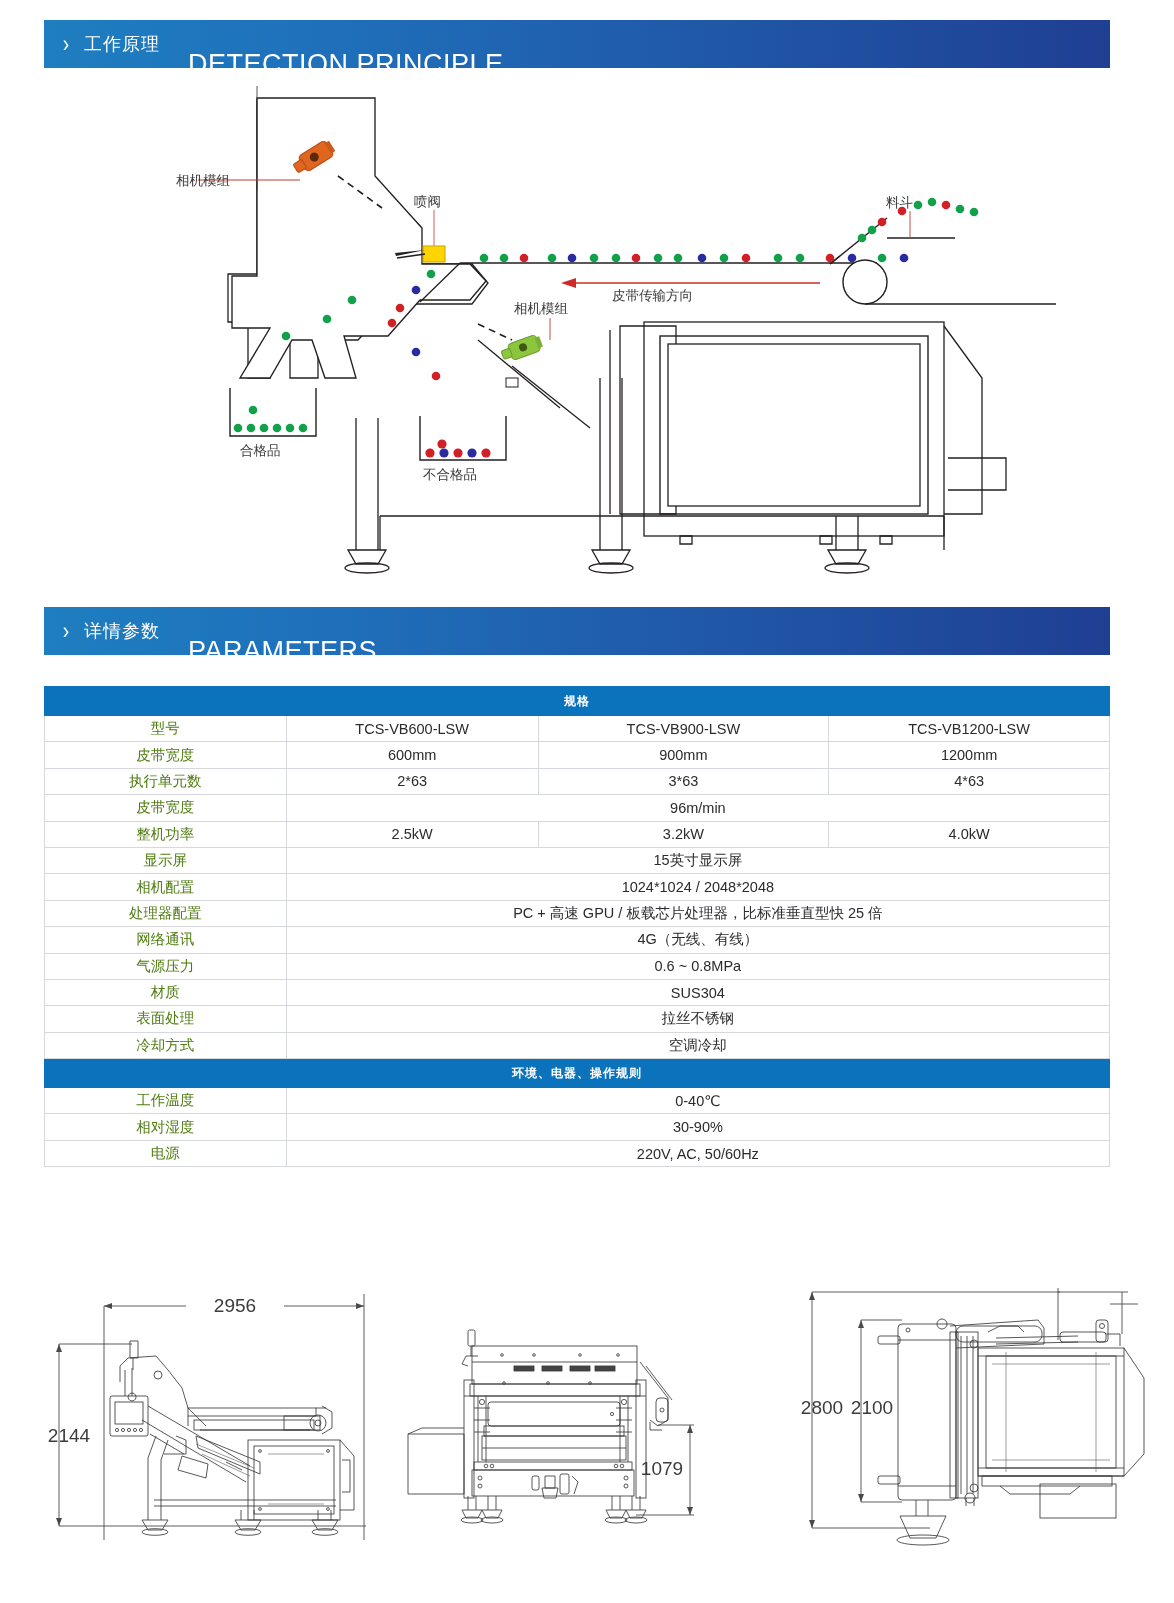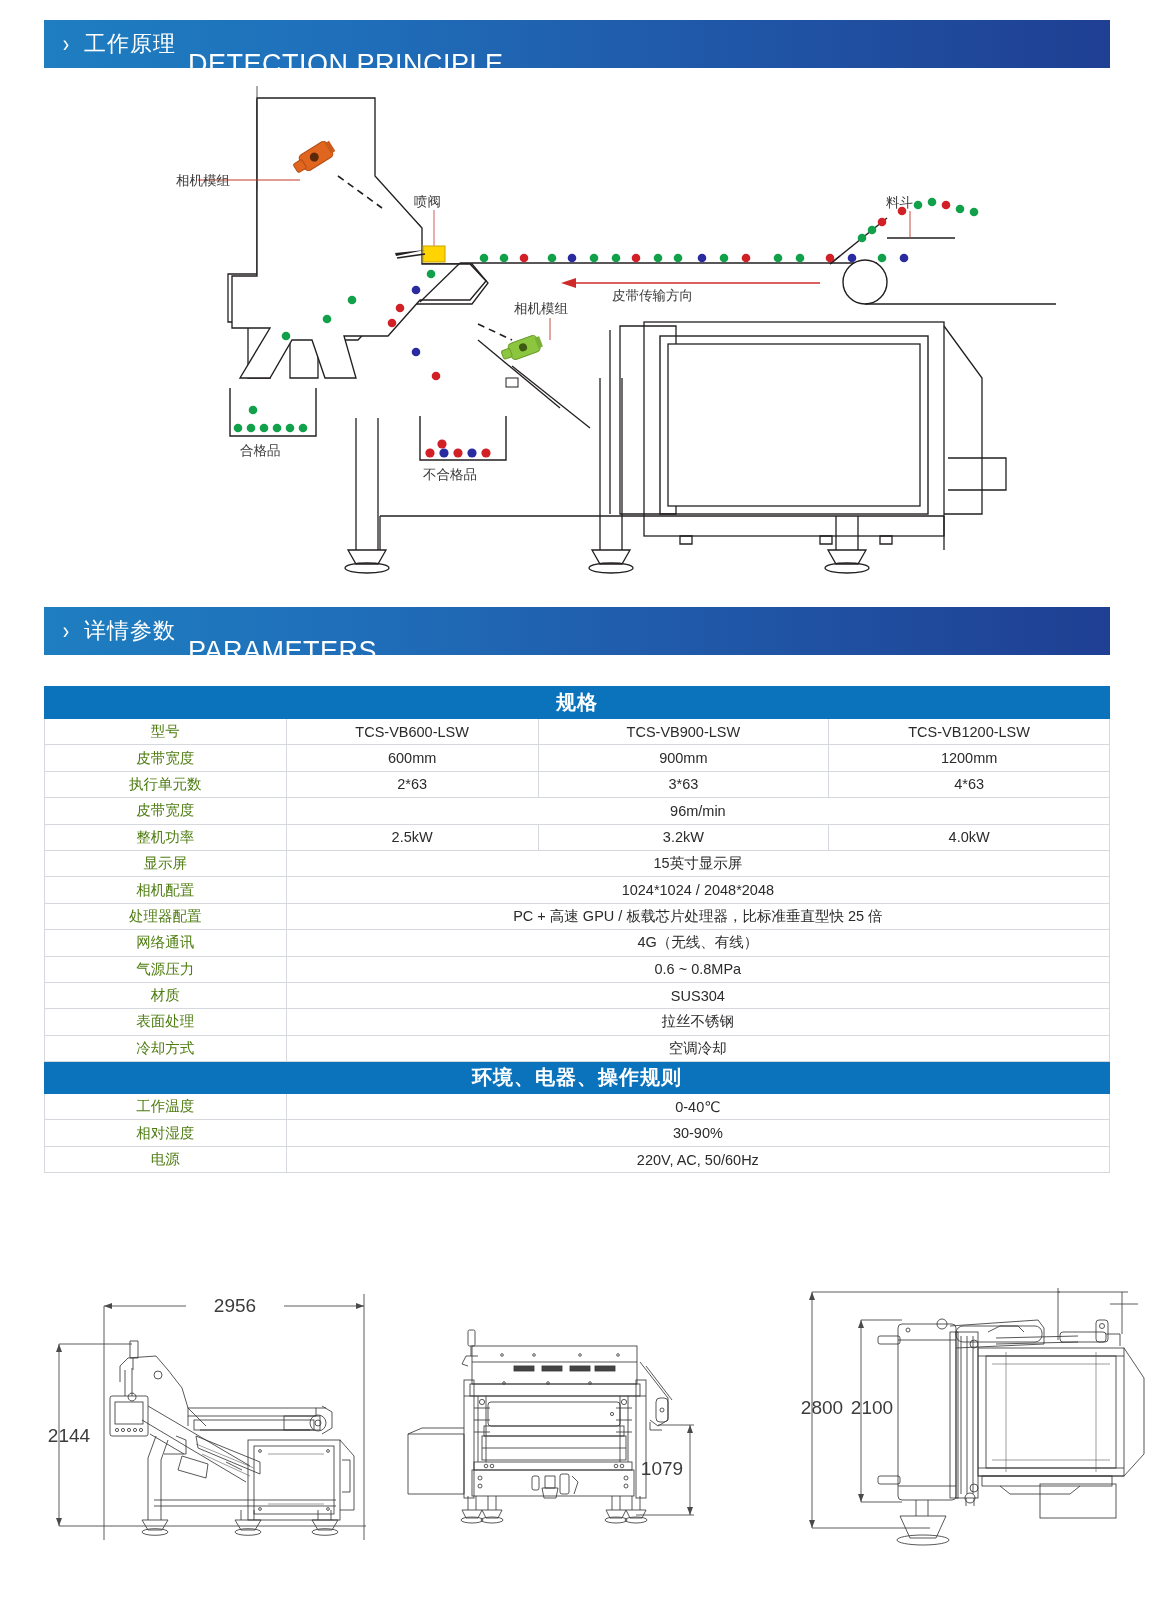--- a/index.html
+++ b/index.html
@@ -30,24 +30,24 @@
     color: #ffffff;
     font-size: 24px;
     line-height: 1;
     font-weight: 400;
     margin-right: 14px;
     transform: scaleX(0.8);
     display: inline-block;
   }
   .banner .cn {
     color: #ffffff;
-    font-size: 22px;
+    font-size: 18px;
     letter-spacing: 1px;
     font-weight: 400;
-    margin-right: 12px;
+    margin-right: 28px;
     white-space: nowrap;
   }
   .banner .en {
     color: #ffffff;
     font-size: 27px;
     letter-spacing: 0.5px;
     font-weight: 400;
     white-space: nowrap;
     margin-top: 40px;
   }
@@ -84,21 +84,21 @@
     padding: 2px 6px;
     text-align: center;
     color: #2b2b2b;
     font-weight: 400;
     vertical-align: middle;
   }
   #param-table tr.group-head td {
     background: #0b72bc;
     color: #ffffff;
     font-weight: bold;
-    font-size: 20px;
+    font-size: 12px;
     letter-spacing: 1px;
     height: 29px;
     border: 1px solid #0b72bc;
   }
   #param-table td.lab {
     width: 242px;
     color: #4d7c0f;
   }
   #param-table td.v1 { width: 252px; }
   #param-table td.v2 { width: 291px; }

